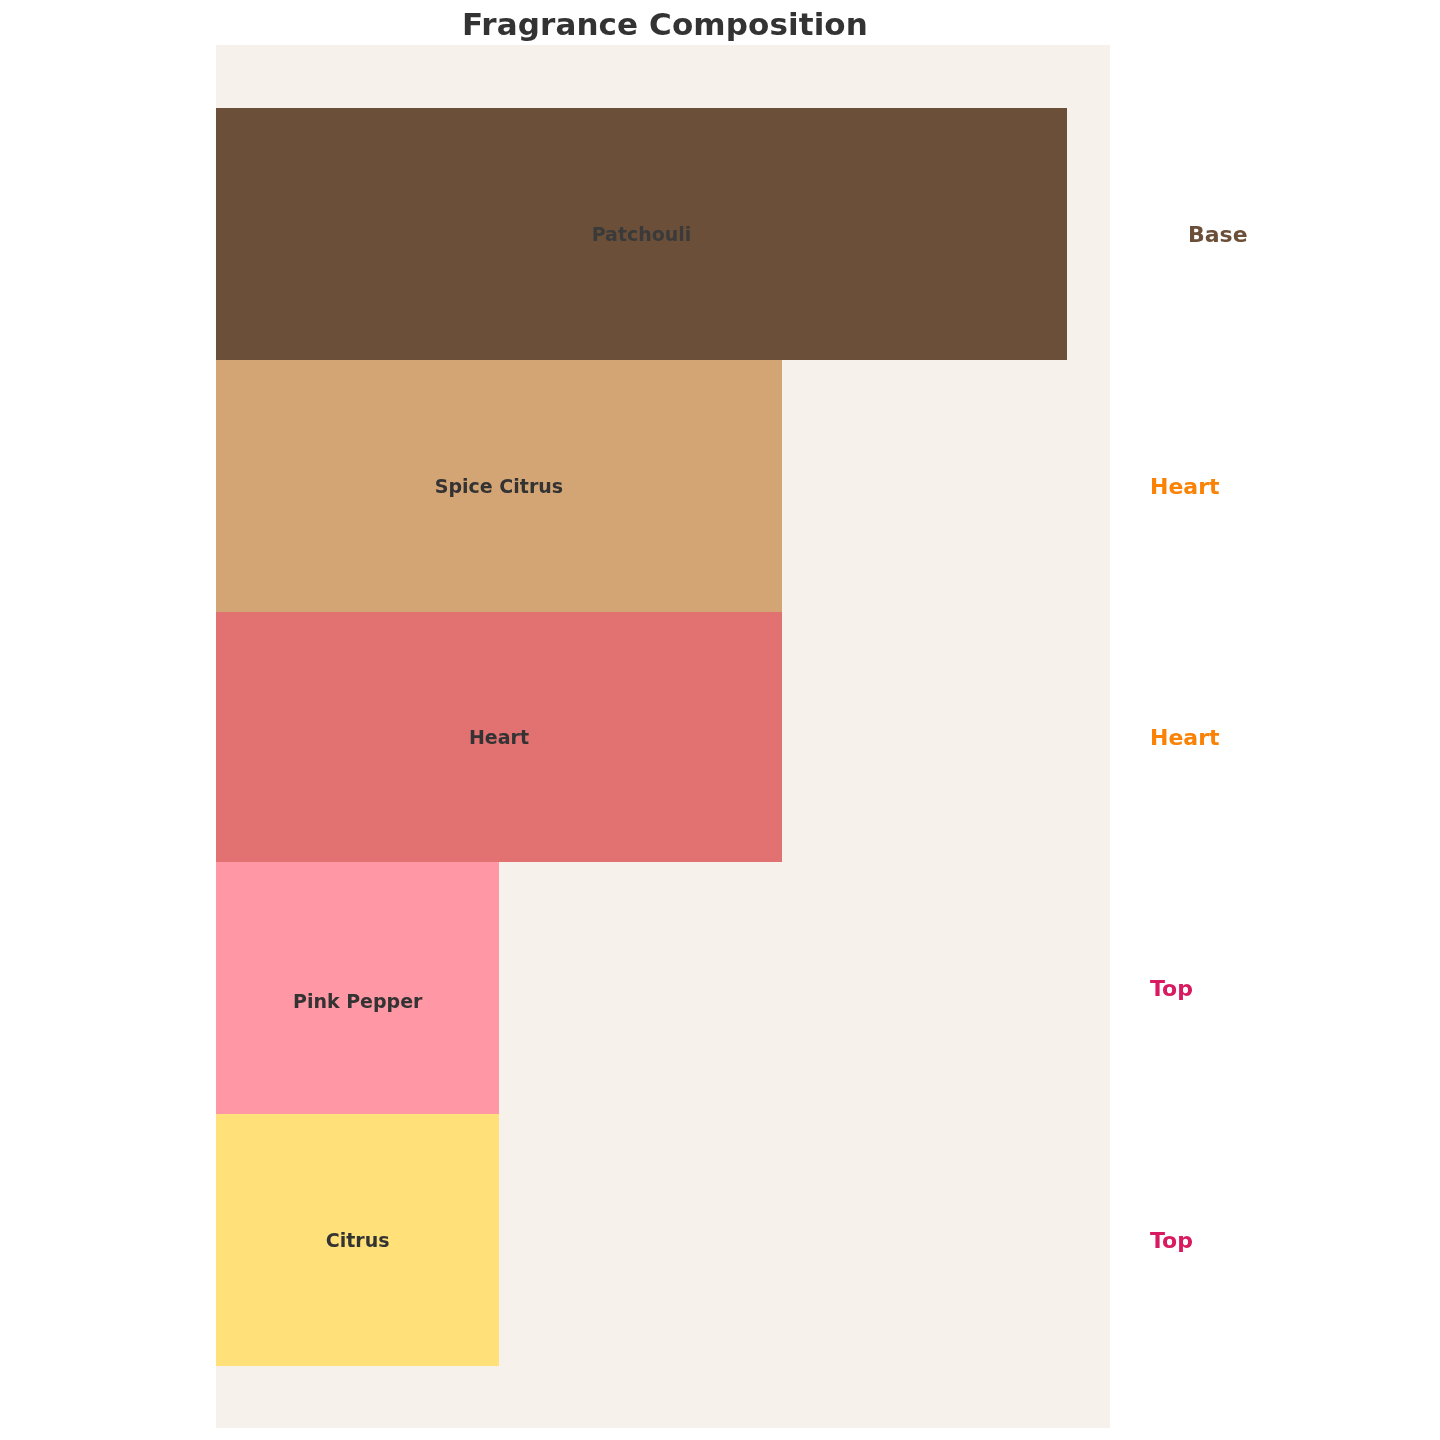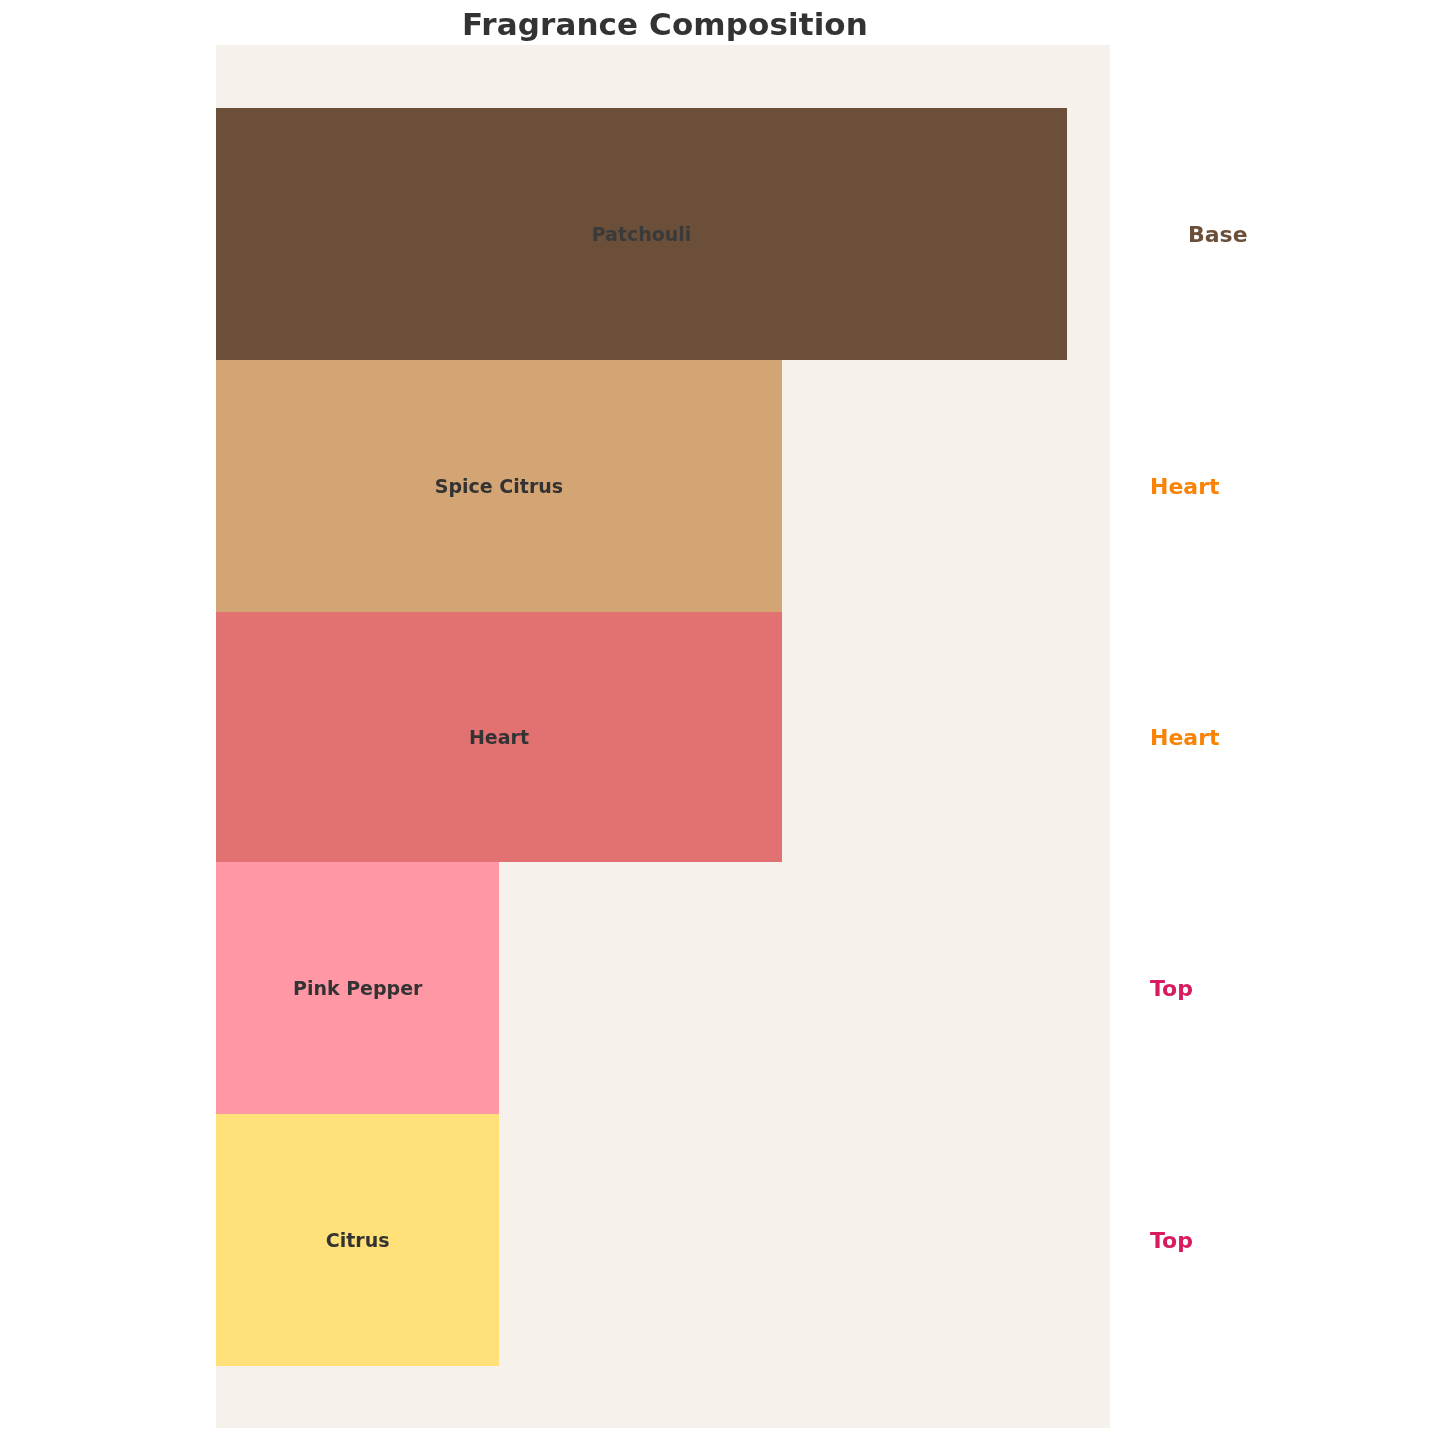--- a/index.html
+++ b/index.html
@@ -87,21 +87,21 @@
       <div class="bar-row" style="left: 216px; top: 360px; height: 252px;">
         <div class="bar-rect" style="width: 565.902px; background: rgb(212, 165, 116);"></div>
         <div class="bar-label" style="color: rgb(51, 51, 51); left: 0px; width: 565.902px;">Spice Citrus</div>
       </div>
       <div class="bar-row" style="left: 216px; top: 612px; height: 250px;">
         <div class="bar-rect" style="width: 565.902px; background: rgb(226, 114, 114);"></div>
         <div class="bar-label" style="color: rgb(51, 51, 51); left: 0px; width: 565.902px;">Heart</div>
       </div>
       <div class="bar-row" style="left: 216px; top: 862px; height: 252px;">
         <div class="bar-rect" style="width: 283.398px; background: rgb(255, 152, 164);"></div>
-        <div class="bar-label" style="color: rgb(51, 51, 51); left: 0px; width: 283.398px;">Pink Pepper</div>
+        <div class="bar-label" style="color: rgb(51, 51, 51); left: 0px; width: 283.398px; margin-top: 13px;">Pink Pepper</div>
       </div>
       <div class="bar-row" style="left: 216px; top: 1114px; height: 252px; padding-left: 24px;">
         <div class="bar-rect" style="width: 283.398px; background: rgb(255, 224, 121);"></div>
         <div class="bar-label" style="color: rgb(51, 51, 51); left: 0px; width: 283.398px;">Citrus</div>
       </div>
     </div>
 
   <div id="stages-layer">
       <div class="stage-label" style="color: rgb(107, 79, 56); top: 234px; margin-left: 38px;">Base</div>
       <div class="stage-label" style="color: rgb(250, 130, 5); top: 486px;">Heart</div>

